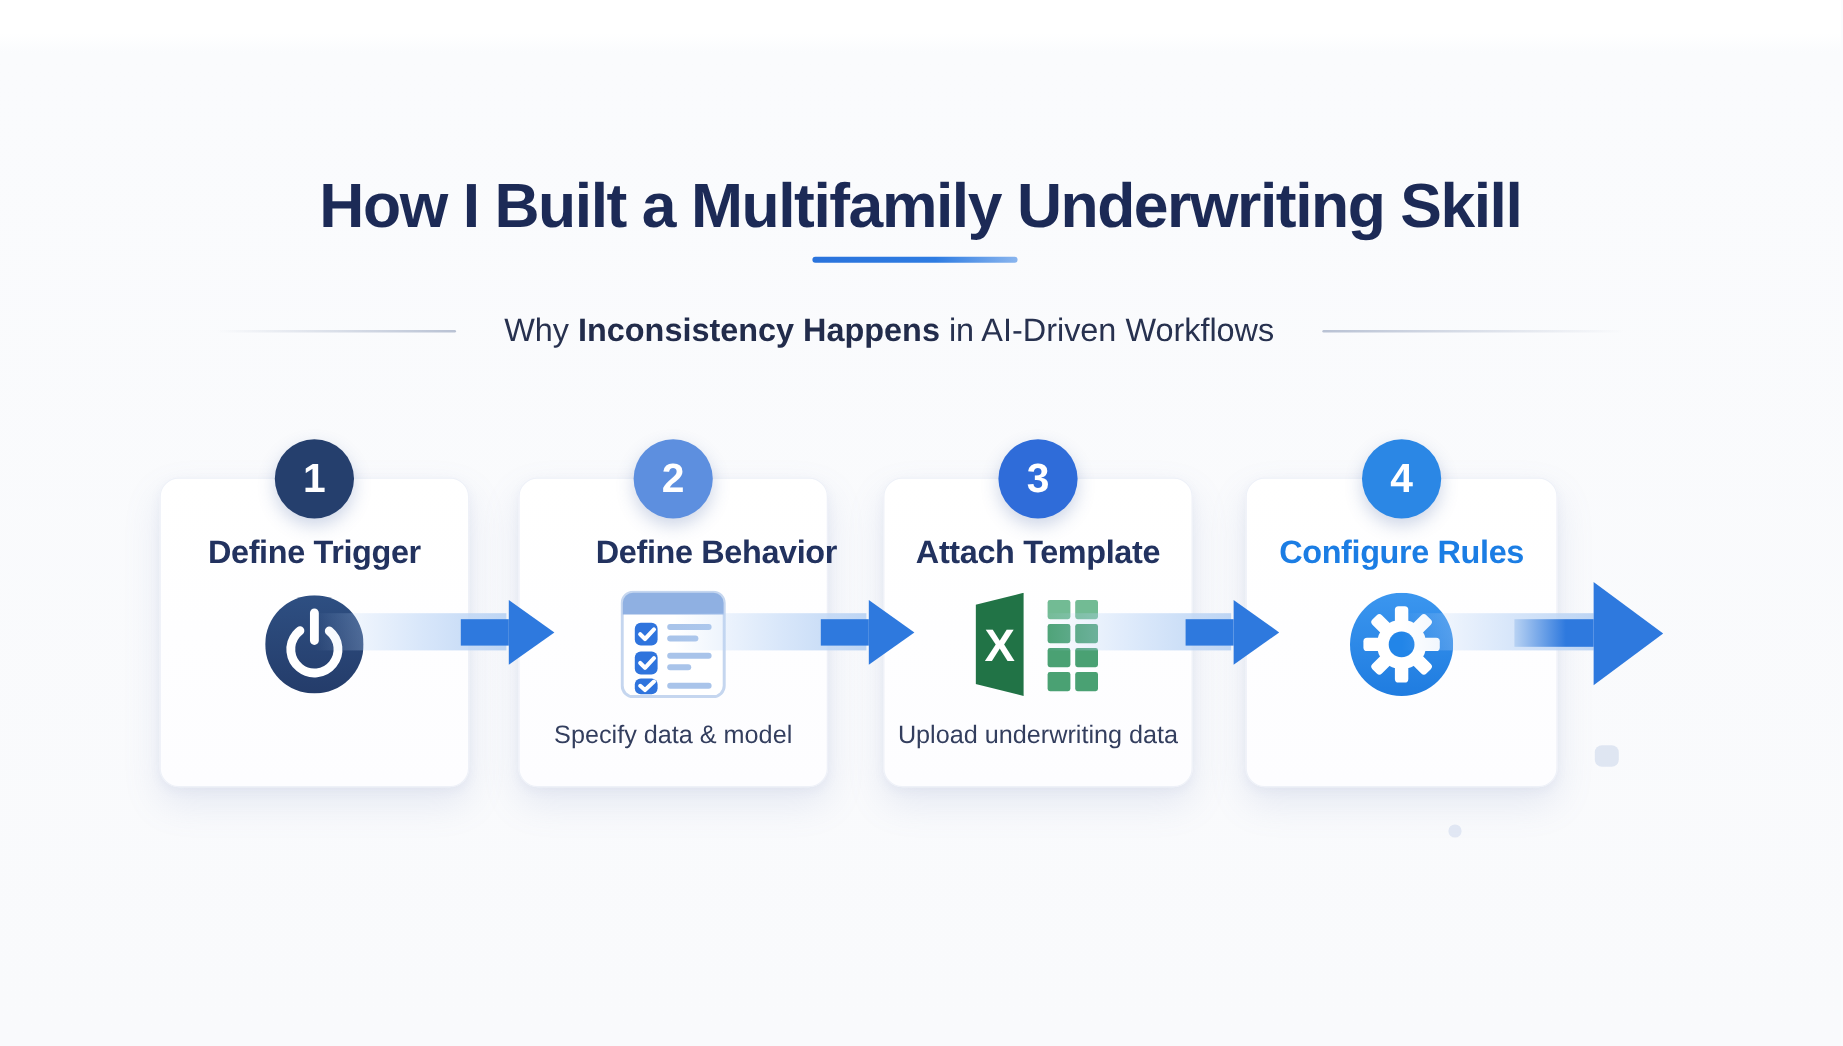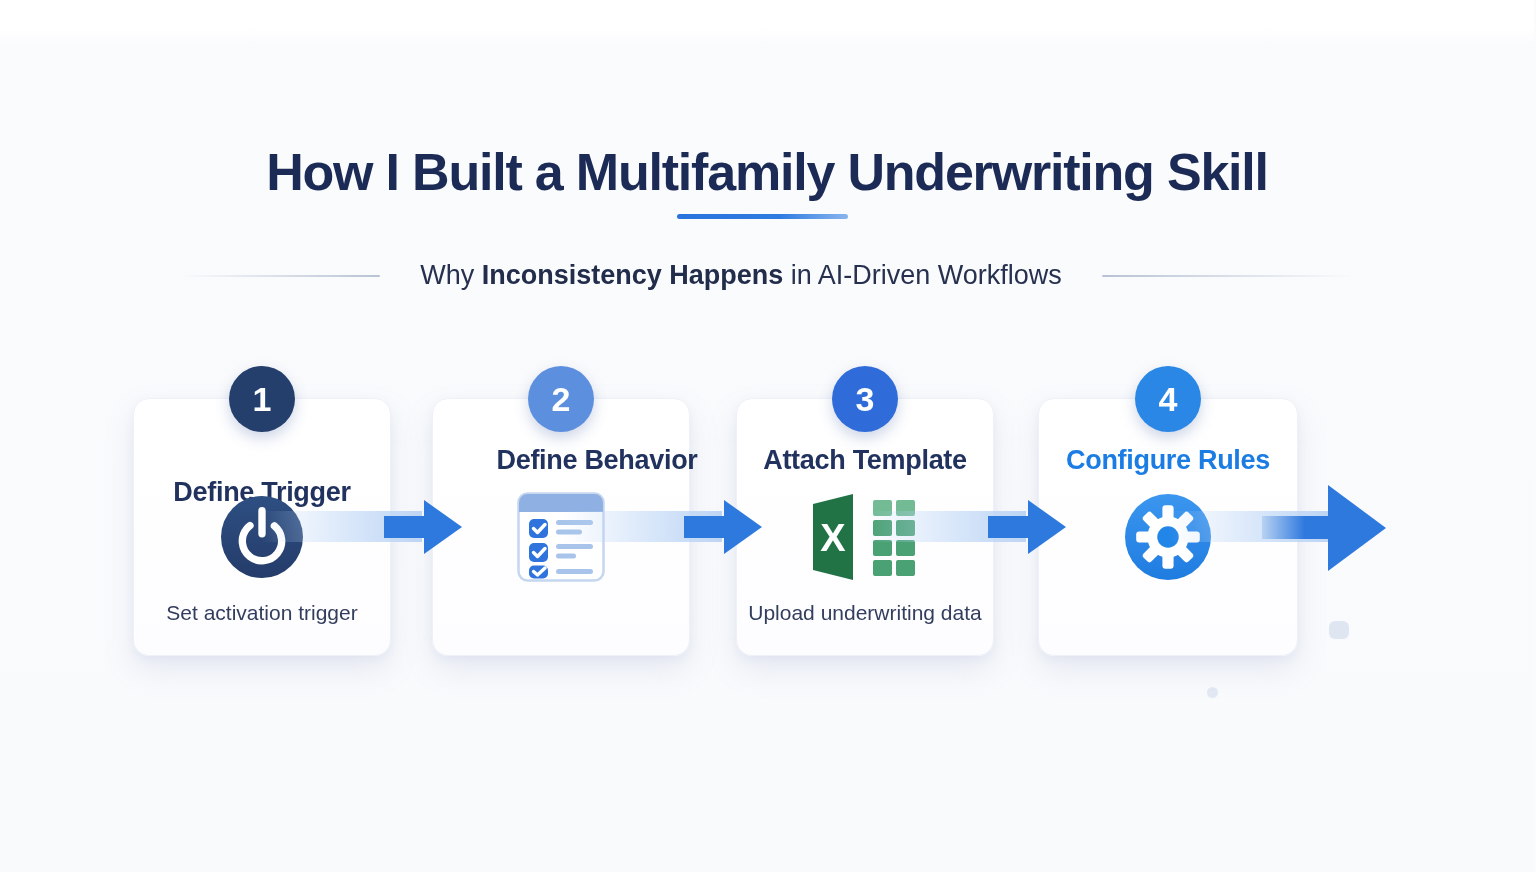--- a/index.html
+++ b/index.html
@@ -107,37 +107,36 @@
     <div class="subtitle-line right"></div>
   </div>
 
   <div class="flow-band band1"></div>
   <div class="flow-band band2"></div>
   <div class="flow-band band3"></div>
   <div class="flow-band band4"></div>
 
   <div class="card c1">
     <div class="badge" style="background: rgb(37, 63, 109);">1</div>
-    <div class="card-title" style="color: rgb(34, 50, 95); margin-top: 32px;">Define Trigger</div>
+    <div class="card-title" style="color: rgb(34, 50, 95);">Define Trigger</div>
     <div class="icon-box">
       <span>
         <svg width="82" height="82" viewBox="0 0 100 100">
           <defs>
             <linearGradient id="pwbg" x1="0" y1="0" x2="0" y2="1">
               <stop offset="0" stop-color="#2e4f82"></stop>
                 <stop offset="1" stop-color="#243c6a"></stop>
             </linearGradient>
           </defs>
           <circle cx="50" cy="50" r="50" fill="url(#pwbg)"></circle>
           <circle cx="50" cy="55" r="24" fill="none" stroke="#ffffff" stroke-width="9" stroke-linecap="round" stroke-dasharray="118 33" transform="rotate(-51 50 55)"></circle>
           <line x1="50" y1="18" x2="50" y2="46" stroke="#ffffff" stroke-width="9" stroke-linecap="round"></line>
         </svg>
       </span>
     </div>
-    <div class="card-desc">Set activation trigger</div>
   </div>
 
   <div class="card c2">
     <div class="badge" style="background: rgb(93, 143, 223);">2</div>
     <div class="card-title" style="color: rgb(34, 50, 95); margin-left: 36px;">Define Behavior</div>
     <div class="icon-box">
       <span>
         <svg width="88" height="90" viewBox="0 0 88 90">
           <rect x="1.5" y="1.5" width="85" height="87" rx="9" fill="#ffffff" stroke="#c5d6ef" stroke-width="2.5"></rect>
           <path d="M2 10.5 a8.5 8.5 0 0 1 8.5 -8.5 h67 a8.5 8.5 0 0 1 8.5 8.5 v9.5 H2 Z" fill="#8fb0e2"></path>
@@ -154,20 +153,21 @@
             <rect x="39" y="61.5" width="20" height="5" rx="2.5" fill="#a9c4ea"></rect>
           </g>
           <g>
             <rect x="12" y="73.5" width="19" height="13" rx="5" fill="#2f74dd"></rect>
             <path d="M16.5 79.5 l4 3.5 l7.5 -7" stroke="#ffffff" stroke-width="3.4" fill="none" stroke-linecap="round" stroke-linejoin="round"></path>
             <rect x="39" y="77" width="37" height="5" rx="2.5" fill="#a9c4ea"></rect>
           </g>
         </svg>
       </span>
     </div>
+    <div class="card-desc">Specify data &amp; model</div>
   </div>
 
   <div class="card c3">
     <div class="badge" style="background: rgb(47, 108, 217);">3</div>
     <div class="card-title" style="color: rgb(34, 50, 95);">Attach Template</div>
     <div class="icon-box">
       <span>
         <svg width="104" height="86" viewBox="0 0 104 86">
           <polygon points="0,10 40,0 40,86 0,76" fill="#217346"></polygon>
           <text x="20" y="57" text-anchor="middle" font-family="Liberation Sans, sans-serif" font-size="38" font-weight="bold" fill="#ffffff">X</text>

